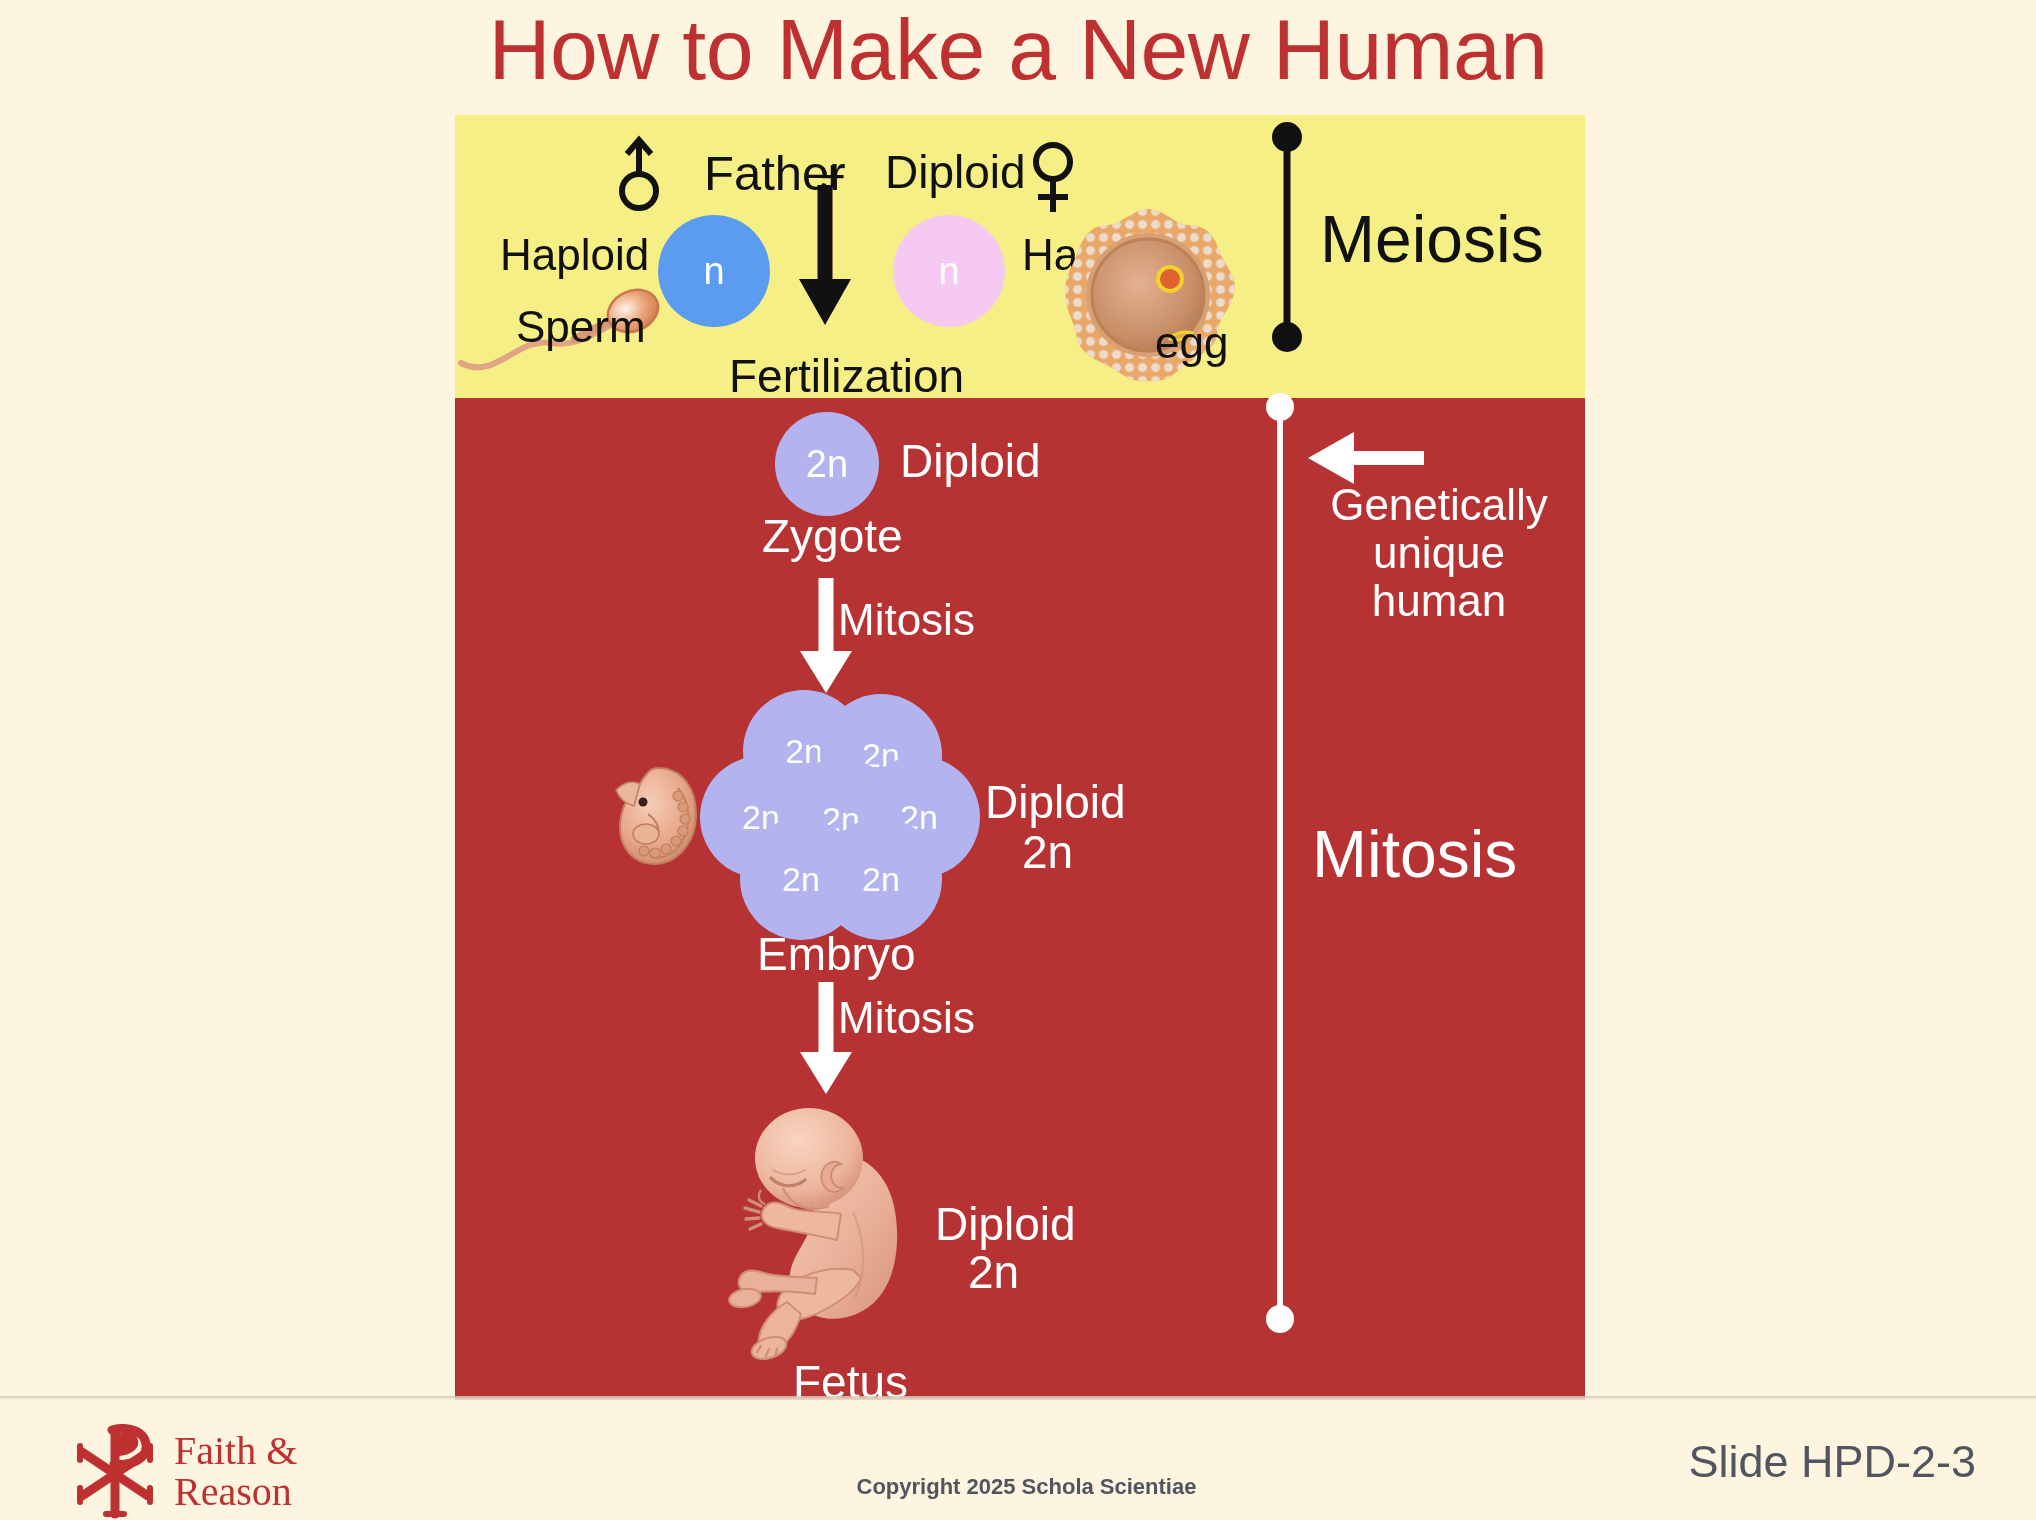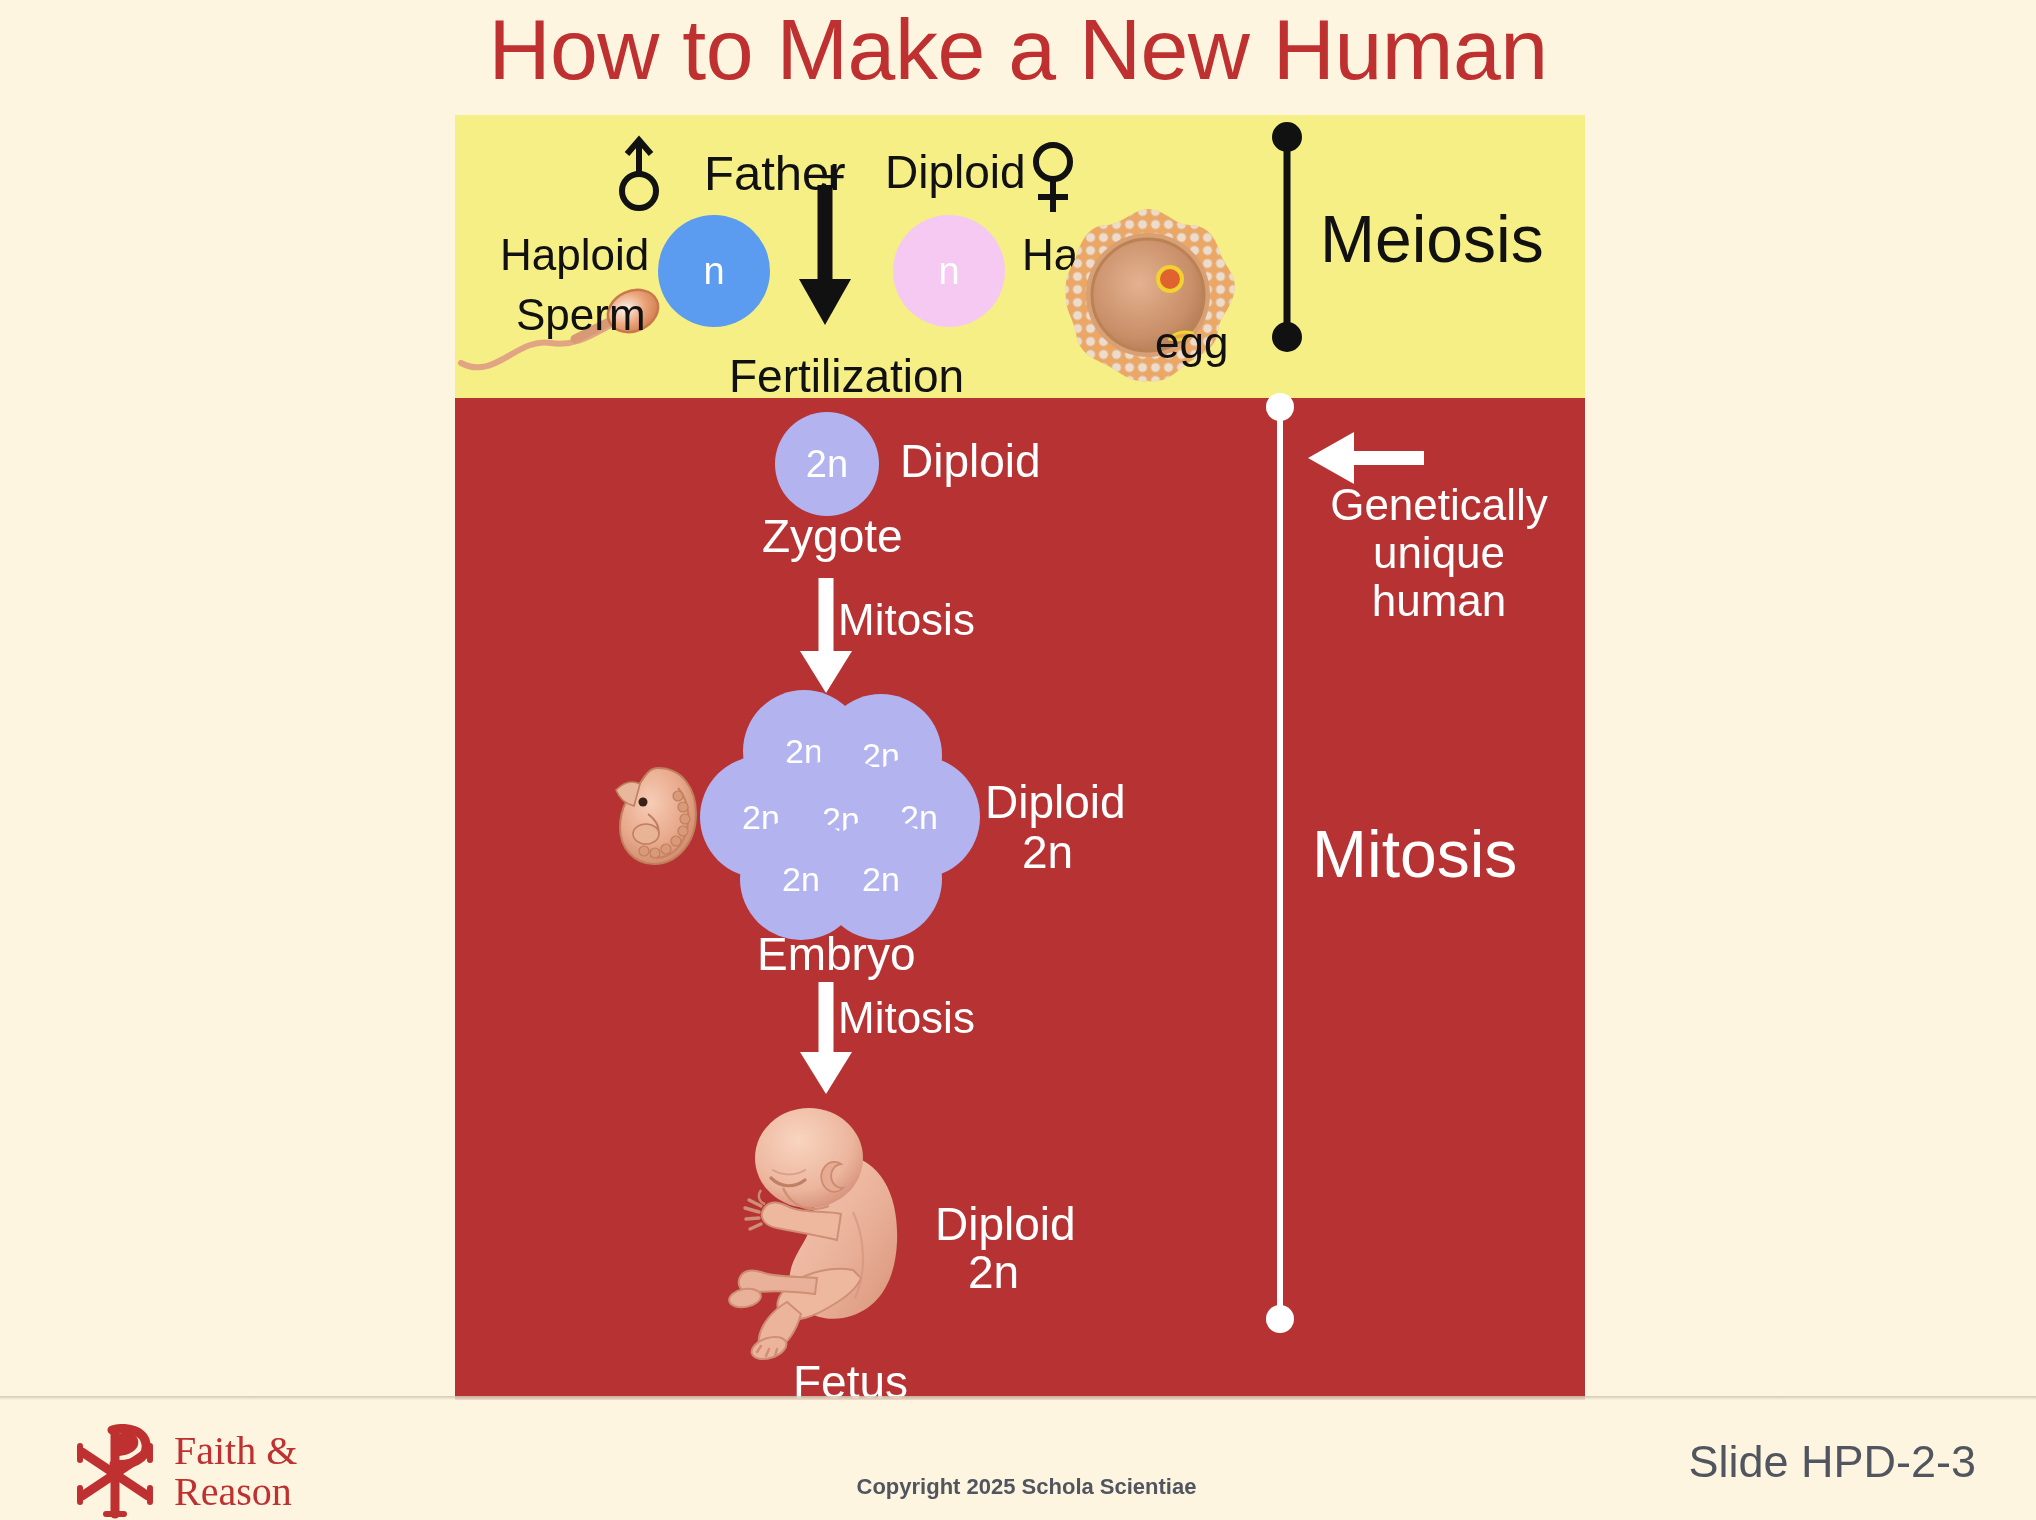--- a/index.html
+++ b/index.html
@@ -149,21 +149,21 @@
       <stop offset="0%" stop-color="#fff4ec"></stop>
       <stop offset="55%" stop-color="#eaa579"></stop>
       <stop offset="100%" stop-color="#d07a4c"></stop>
     </radialGradient>
   </defs>
   <path d="M6 78 C 40 96, 62 52, 96 58 C 122 62, 140 48, 156 40" fill="none" stroke="#e2a583" stroke-width="6" stroke-linecap="round"></path>
   <path d="M120 54 L 160 34" stroke="#d79a74" stroke-width="9" stroke-linecap="round"></path>
   <ellipse cx="178" cy="26" rx="26" ry="20" fill="url(#spermHead)" transform="rotate(-24 178 26)"></ellipse>
   <ellipse cx="178" cy="26" rx="26" ry="20" fill="none" stroke="#c9784c" stroke-width="2.5" transform="rotate(-24 178 26)"></ellipse>
 </svg>
-<div class="lbl blk" style="left:516px; top:292px; font-size:44px;">Sperm</div>
+<div class="lbl blk" style="left:516px; top:304px; font-size:44px;">Sperm</div>
 
 <svg class="lbl" style="left:1058px; top:205px;" width="180" height="180" viewBox="0 0 180 180">
   <defs>
     <radialGradient id="cyto" cx="42%" cy="40%" r="68%">
       <stop offset="0%" stop-color="#e4b190"></stop>
       <stop offset="70%" stop-color="#c88f68"></stop>
       <stop offset="100%" stop-color="#b07a55"></stop>
     </radialGradient>
     <pattern id="corona" width="13" height="13" patternUnits="userSpaceOnUse">
       <circle cx="6.5" cy="6.5" r="4.6" fill="#f0e4dc" stroke="#d9c4b4" stroke-width="1"></circle>

